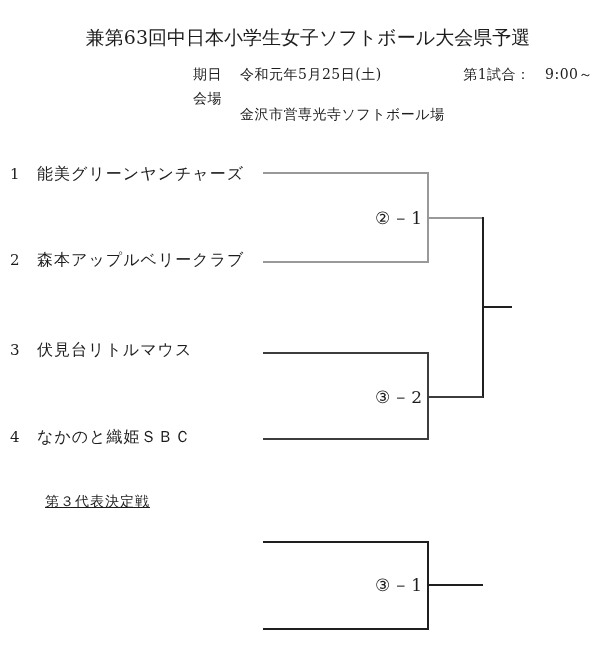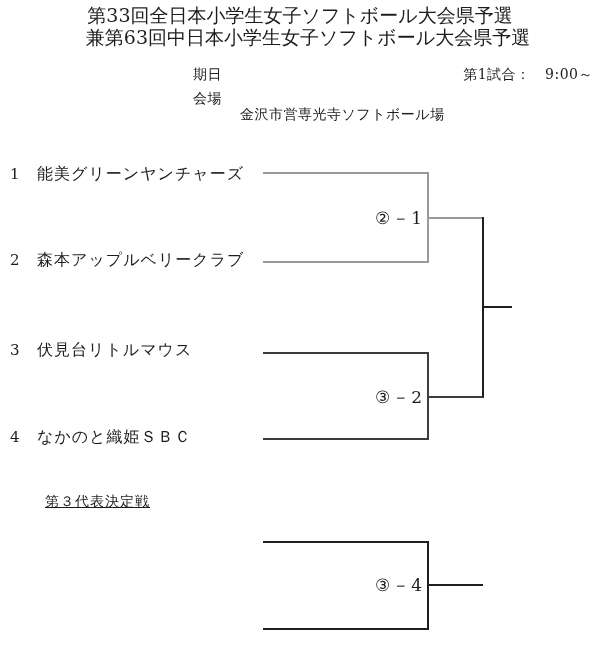--- a/index.html
+++ b/index.html
@@ -76,24 +76,24 @@
   .ln.b1{left:263px;top:541px;width:166px;}
   .ln.b2{left:263px;top:628px;width:166px;}
   .ln.v4{left:427px;top:541px;height:89px;}
   .ln.o4{left:427px;top:584px;width:56px;}
 </style>
 </head>
 <body>
 
 <div class="page">
 
-  <div class="title l1">第33回全日本小学生女子ソフトボール大会県予選</div>
   <div class="title l2">兼第63回中日本小学生女子ソフトボール大会県予選</div>
 
   <span class="info date-label">期日</span>
+  <span class="info date-value">令和元年5月25日(土)</span>
   <span class="info first-game">第1試合：　9:00～</span>
   <span class="info venue-label">会場</span>
   <span class="info venue-value">金沢市営専光寺ソフトボール場</span>
 
   <div class="team-row t1">
     <span class="seed">1</span>
     <span class="name">能美グリーンヤンチャーズ</span>
   </div>
   <div class="team-row t2">
     <span class="seed">2</span>
@@ -105,21 +105,21 @@
   </div>
   <div class="team-row t4">
     <span class="seed">4</span>
     <span class="name">なかのと織姫ＳＢＣ</span>
   </div>
 
   <div class="heading-rep3">第３代表決定戦</div>
 
   <div class="match-label m1">②－1</div>
   <div class="match-label m2">③－2</div>
-  <div class="match-label m3">③－4</div>
+  <div class="match-label m3">③－1</div>
 
   <div class="ln h light t1-line"></div>
   <div class="ln h light t2-line"></div>
   <div class="ln v light v1"></div>
   <div class="ln h light o1"></div>
 
   <div class="ln v dark v2"></div>
   <div class="ln h dark o2"></div>
 
   <div class="ln h mid t3-line"></div>

